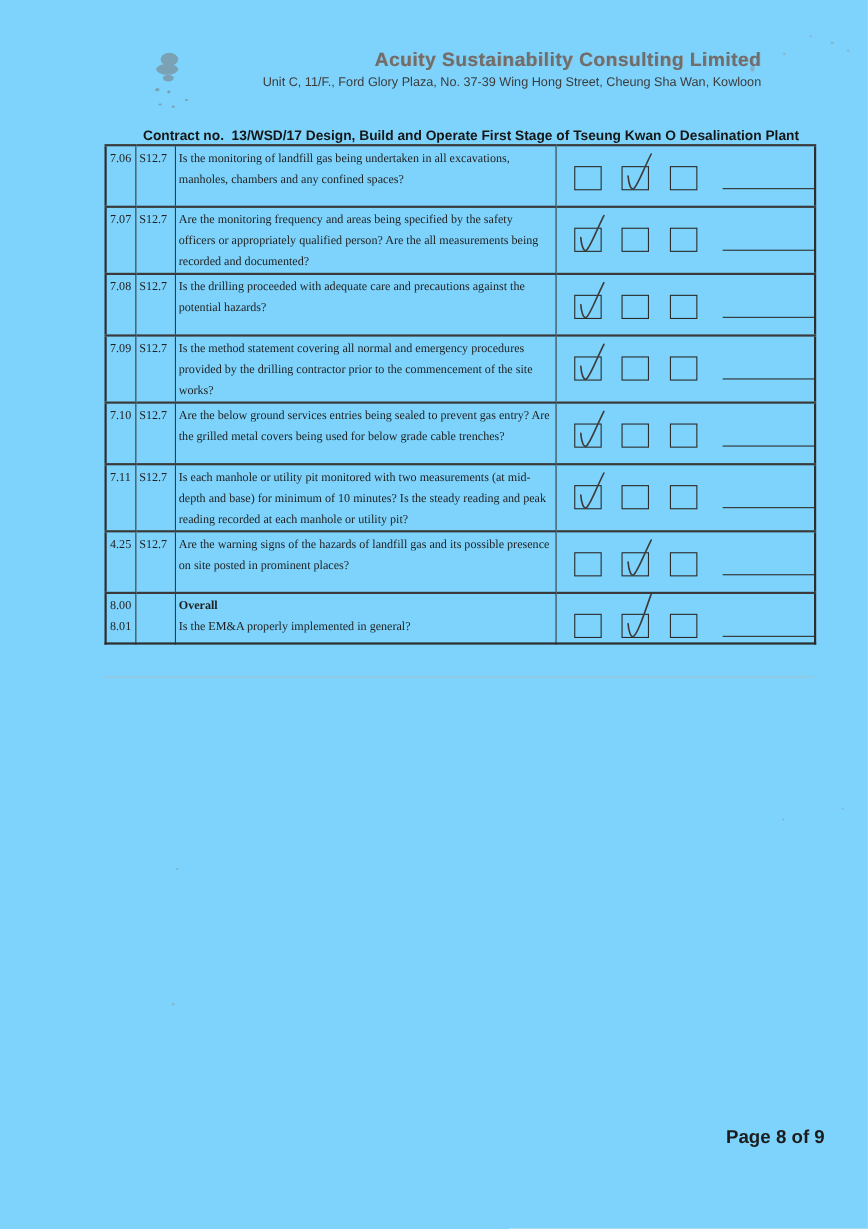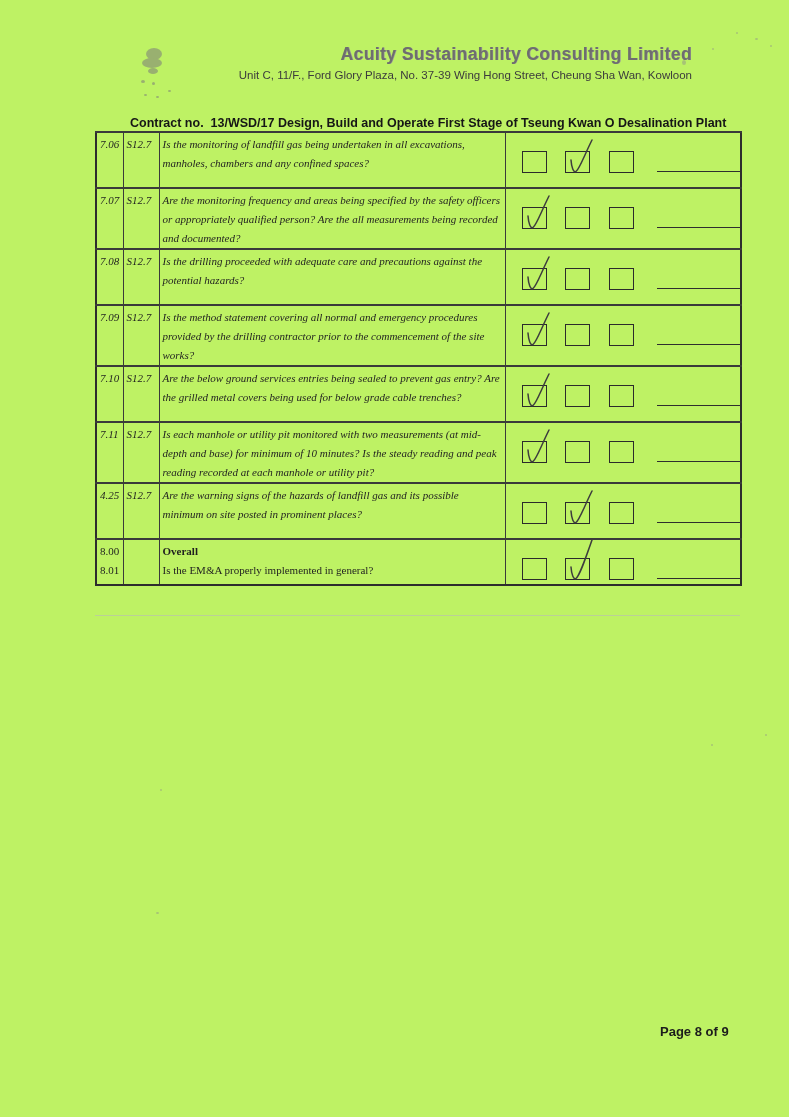--- a/index.html
+++ b/index.html
@@ -1,17 +1,17 @@
 <!DOCTYPE html>
 <html><head>
 <meta charset="utf-8">
 <style>
   html,body{margin:0;padding:0;background:#e8e8e8;}
   .page{
-    position:relative;width:789px;height:1117px;background:#bef264;
+    position:relative;width:789px;height:1117px;background:#7dd3fc;
     margin:0 auto;overflow:hidden;
     font-family:"Liberation Serif", serif;color:#242424;
   }
   
   .logo-smudge{
     position:absolute;left:138px;top:46px;width:42px;height:62px;
     filter:blur(.5px);opacity:.55;
   }
   .logo-smudge i{position:absolute;background:#7b7b7b;border-radius:50%;display:block;}
   .hdr{
@@ -34,21 +34,21 @@
     position:absolute;left:95px;top:131px;width:645px;
     border-collapse:collapse;table-layout:fixed;
     font-family:"Liberation Serif", serif;font-size:11px;color:#1f1f1f;
   }
   table.chk td{
     border:1px solid #3a3a3a;border-top-width:2px;vertical-align:top;
     padding:2px 3px 0 3px;overflow:hidden;
   }
   table.chk{border:2px solid #2d2d2d;}
   tr.hrow{height:41px;}
-  tr.drow{height:56px;font-style:italic;}
+  tr.drow{height:56px;}
   tr.lrow{height:46px;}
   td.c-item{line-height:19px;}
   td.c-eia{line-height:19px;}
   td.c-q{padding-left:5px;line-height:19px;}
   .q-title{font-weight:700;}
   td.c-ans{position:relative;padding:0;}
   .hlabel{position:absolute;top:6px;font-weight:700;font-size:11px;text-align:center;}
   .h-na{left:14px;width:36px;}
   .h-yes{left:51px;width:30px;}
   .h-no{left:95px;width:26px;}
@@ -66,21 +66,21 @@
     position:absolute;left:151px;top:38px;width:86px;height:0;
     border-bottom:1.6px solid #2e2e2e;
   }
   .table-ghost-line{
     position:absolute;left:95px;top:615px;width:645px;height:0;
     border-bottom:1px solid #b9b9b9;opacity:.6;
   }
   
   .footer{
     position:absolute;left:660px;top:1024px;
-    font-family:"Liberation Sans", sans-serif;font-size:13px;font-weight:700;color:#1c1c1c;
+    font-family:"Liberation Sans", sans-serif;font-size:17px;font-weight:700;color:#1c1c1c;
   }
   .speck{position:absolute;background:#8b8b8b;border-radius:50%;opacity:.45;}
 </style>
 </head>
 <body>
 
 <div class="page">
 
   <div class="logo-smudge">
     <i style="left:8px;top:2px;width:16px;height:12px;"></i>
@@ -202,21 +202,21 @@
             </div>
         <div class="cbox b-yes" data-checked="false"></div>
         <div class="cbox b-no" data-checked="false"></div>
         <div class="remark-line"></div>
       </td>
     </tr>
 
     <tr class="drow">
       <td class="c-item">4.25</td>
       <td class="c-eia">S12.7</td>
-      <td class="c-q">Are the warning signs of the hazards of landfill gas and its possible minimum on site posted in prominent places?</td>
+      <td class="c-q">Are the warning signs of the hazards of landfill gas and its possible presence on site posted in prominent places?</td>
       <td class="c-ans">
         <div class="cbox b-na" data-checked="false"></div>
         <div class="cbox b-yes" data-checked="true">
               <svg width="32" height="44">
                 <path d="M9 29 C9.5 36, 11.5 42, 14 40.5 C17.5 38, 22 25, 30 9" fill="none" stroke="#3d3d3d" stroke-width="1.5" stroke-linecap="round"></path>
               </svg>
             </div>
         <div class="cbox b-no" data-checked="false"></div>
         <div class="remark-line"></div>
       </td>

